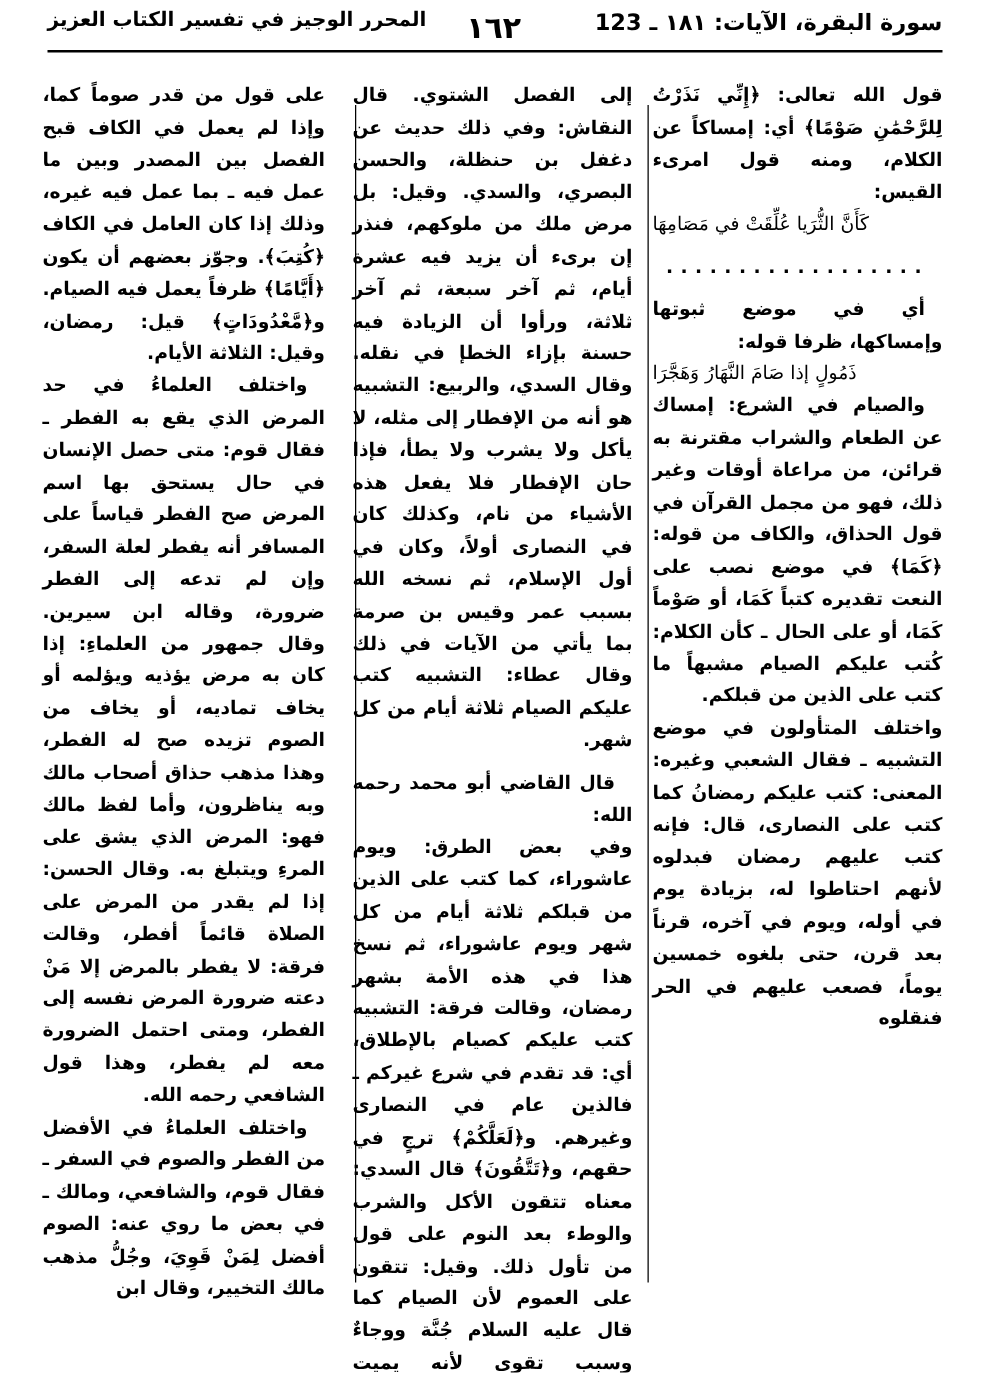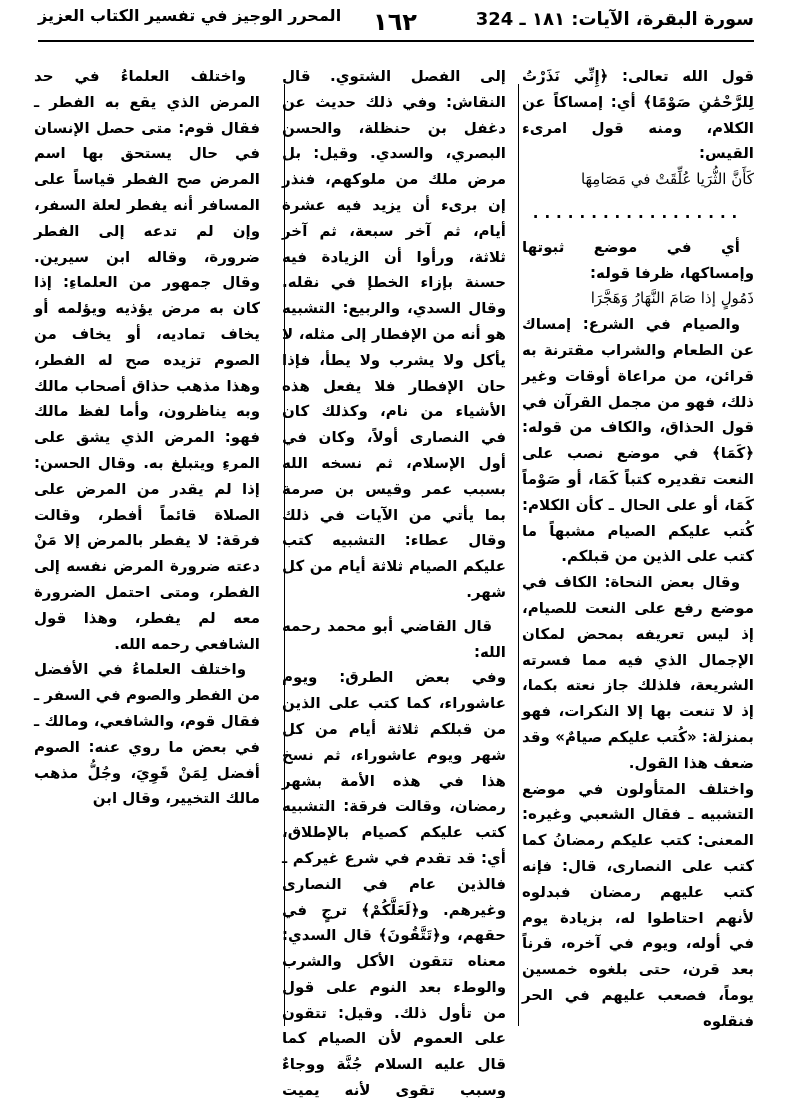--- a/index.html
+++ b/index.html
@@ -12,58 +12,58 @@
     .header-rule { position: absolute; left: 38px; right: 34px; top: 40px; height: 2px; background: #000; }
     .col { position: absolute; top: 64px; direction: rtl; text-align: justify; font-size: 15px; line-height: 25.8px; font-weight: bold; }
     .col p { margin: 0; }
     .col .indent { text-indent: 14px; }
     .col-right { right: 34px; width: 232px; }
     .col-mid { right: 282px; width: 224px; }
     .col-left { right: 528px; width: 226px; }
     .divider { position: absolute; width: 1px; background: #000; top: 84px; height: 942px; }
     .div1 { left: 518px; }
     .div2 { left: 284px; }
-    .verse { text-align: right; font-weight: normal; font-family: "DejaVu Serif", serif; }
+    .verse { text-align: left; font-weight: normal; font-family: "DejaVu Serif", serif; }
     .dots { letter-spacing: 6px; text-align: center; }
     .gap { height: 8px; }
   </style>
 </head>
 <body>
 
 <div class="page">
 
   <div class="header">
-    <span class="surah">سورة البقرة، الآيات: ١٨١ ـ 324</span>
+    <span class="surah">سورة البقرة، الآيات: ١٨١ ـ 123</span>
     <span class="pagenum">١٦٢</span>
     <span class="book">المحرر الوجيز في تفسير الكتاب العزيز</span>
   </div>
   <div class="header-rule"></div>
 
   <div class="col col-right">
     <p>قول الله تعالى: ﴿إِنِّي نَذَرْتُ لِلرَّحْمَٰنِ صَوْمًا﴾ أي: إمساكاً عن الكلام، ومنه قول امرىء القيس:</p>
     <p class="verse">كَأَنَّ الثُّرَيا عُلِّقَتْ في مَصَامِهَا</p>
     <div class="gap"></div>
     <p class="dots">..................</p>
     <div class="gap"></div>
     <p class="indent">أي في موضع ثبوتها وإمساكها، ظرفا قوله:</p>
     <p class="verse">ذَمُولٍ إذا صَامَ النَّهَارُ وَهَجَّرَا</p>
     <p class="indent">والصيام في الشرع: إمساك عن الطعام والشراب مقترنة به قرائن، من مراعاة أوقات وغير ذلك، فهو من مجمل القرآن في قول الحذاق، والكاف من قوله: ﴿كَمَا﴾ في موضع نصب على النعت تقديره كتباً كَمَا، أو صَوْماً كَمَا، أو على الحال ـ كأن الكلام: كُتب عليكم الصيام مشبهاً ما كتب على الذين من قبلكم.</p>
-    <p class="indent">وقال بعض النحاة: الكاف في موضع رفع على النعت للصيام، إذ ليس تعريفه بمحض لمكان الإجمال الذي فيه مما فسرته الشريعة، فلذلك جاز نعته بكما، إذ لا تنعت بها إلا النكرات، فهو بمنزلة: «كُتب عليكم صيامٌ» وقد ضعف هذا القول.</p>
     <p>واختلف المتأولون في موضع التشبيه ـ فقال الشعبي وغيره: المعنى: كتب عليكم رمضانُ كما كتب على النصارى، قال: فإنه كتب عليهم رمضان فبدلوه لأنهم احتاطوا له، بزيادة يوم في أوله، ويوم في آخره، قرناً بعد قرن، حتى بلغوه خمسين يوماً، فصعب عليهم في الحر فنقلوه</p>
   </div>
 
   <div class="divider div1"></div>
 
   <div class="col col-mid">
     <p>إلى الفصل الشتوي. قال النقاش: وفي ذلك حديث عن دغفل بن حنظلة، والحسن البصري، والسدي. وقيل: بل مرض ملك من ملوكهم، فنذر إن برىء أن يزيد فيه عشرة أيام، ثم آخر سبعة، ثم آخر ثلاثة، ورأوا أن الزيادة فيه حسنة بإزاء الخطإ في نقله. وقال السدي، والربيع: التشبيه هو أنه من الإفطار إلى مثله، لا يأكل ولا يشرب ولا يطأ، فإذا حان الإفطار فلا يفعل هذه الأشياء من نام، وكذلك كان في النصارى أولاً، وكان في أول الإسلام، ثم نسخه الله بسبب عمر وقيس بن صرمة بما يأتي من الآيات في ذلك وقال عطاء: التشبيه كتب عليكم الصيام ثلاثة أيام من كل شهر.</p>
     <div class="gap"></div>
     <p class="indent">قال القاضي أبو محمد رحمه الله:</p>
     <p>وفي بعض الطرق: ويوم عاشوراء، كما كتب على الذين من قبلكم ثلاثة أيام من كل شهر ويوم عاشوراء، ثم نسخ هذا في هذه الأمة بشهر رمضان، وقالت فرقة: التشبيه كتب عليكم كصيام بالإطلاق، أي: قد تقدم في شرع غيركم ـ فالذين عام في النصارى وغيرهم. و﴿لَعَلَّكُمْ﴾ ترجٍ في حقهم، و﴿تَتَّقُونَ﴾ قال السدي: معناه تتقون الأكل والشرب والوطء بعد النوم على قول من تأول ذلك. وقيل: تتقون على العموم لأن الصيام كما قال عليه السلام جُنَّة ووجاءٌ وسبب تقوى لأنه يميت الشهوات. و﴿أَيَّامًا﴾ مفعول ثان بـ﴿كُتِبَ﴾ قاله الفراءُ، وقيل: هي نصب على الظرف، وقيل: نصبها بالصيام، وهذا لا يحسن إلا على أن يعمل الصيام في الكاف من ﴿كَمَا﴾</p>
   </div>
 
   <div class="divider div2"></div>
 
   <div class="col col-left">
+    <p>على قول من قدر صوماً كما، وإذا لم يعمل في الكاف قبح الفصل بين المصدر وبين ما عمل فيه ـ بما عمل فيه غيره، وذلك إذا كان العامل في الكاف ﴿كُتِبَ﴾. وجوّز بعضهم أن يكون ﴿أَيَّامًا﴾ ظرفاً يعمل فيه الصيام. و﴿مَّعْدُودَاتٍ﴾ قيل: رمضان، وقيل: الثلاثة الأيام.</p>
     <p class="indent">واختلف العلماءُ في حد المرض الذي يقع به الفطر ـ فقال قوم: متى حصل الإنسان في حال يستحق بها اسم المرض صح الفطر قياساً على المسافر أنه يفطر لعلة السفر، وإن لم تدعه إلى الفطر ضرورة، وقاله ابن سيرين. وقال جمهور من العلماءِ: إذا كان به مرض يؤذيه ويؤلمه أو يخاف تماديه، أو يخاف من الصوم تزيده صح له الفطر، وهذا مذهب حذاق أصحاب مالك وبه يناظرون، وأما لفظ مالك فهو: المرض الذي يشق على المرءِ ويتبلغ به. وقال الحسن: إذا لم يقدر من المرض على الصلاة قائماً أفطر، وقالت فرقة: لا يفطر بالمرض إلا مَنْ دعته ضرورة المرض نفسه إلى الفطر، ومتى احتمل الضرورة معه لم يفطر، وهذا قول الشافعي رحمه الله.</p>
     <p class="indent">واختلف العلماءُ في الأفضل من الفطر والصوم في السفر ـ فقال قوم، والشافعي، ومالك ـ في بعض ما روي عنه: الصوم أفضل لِمَنْ قَوِيَ، وجُلُّ مذهب مالك التخيير، وقال ابن</p>
   </div>
 
 </div>
 
 </body></html>

